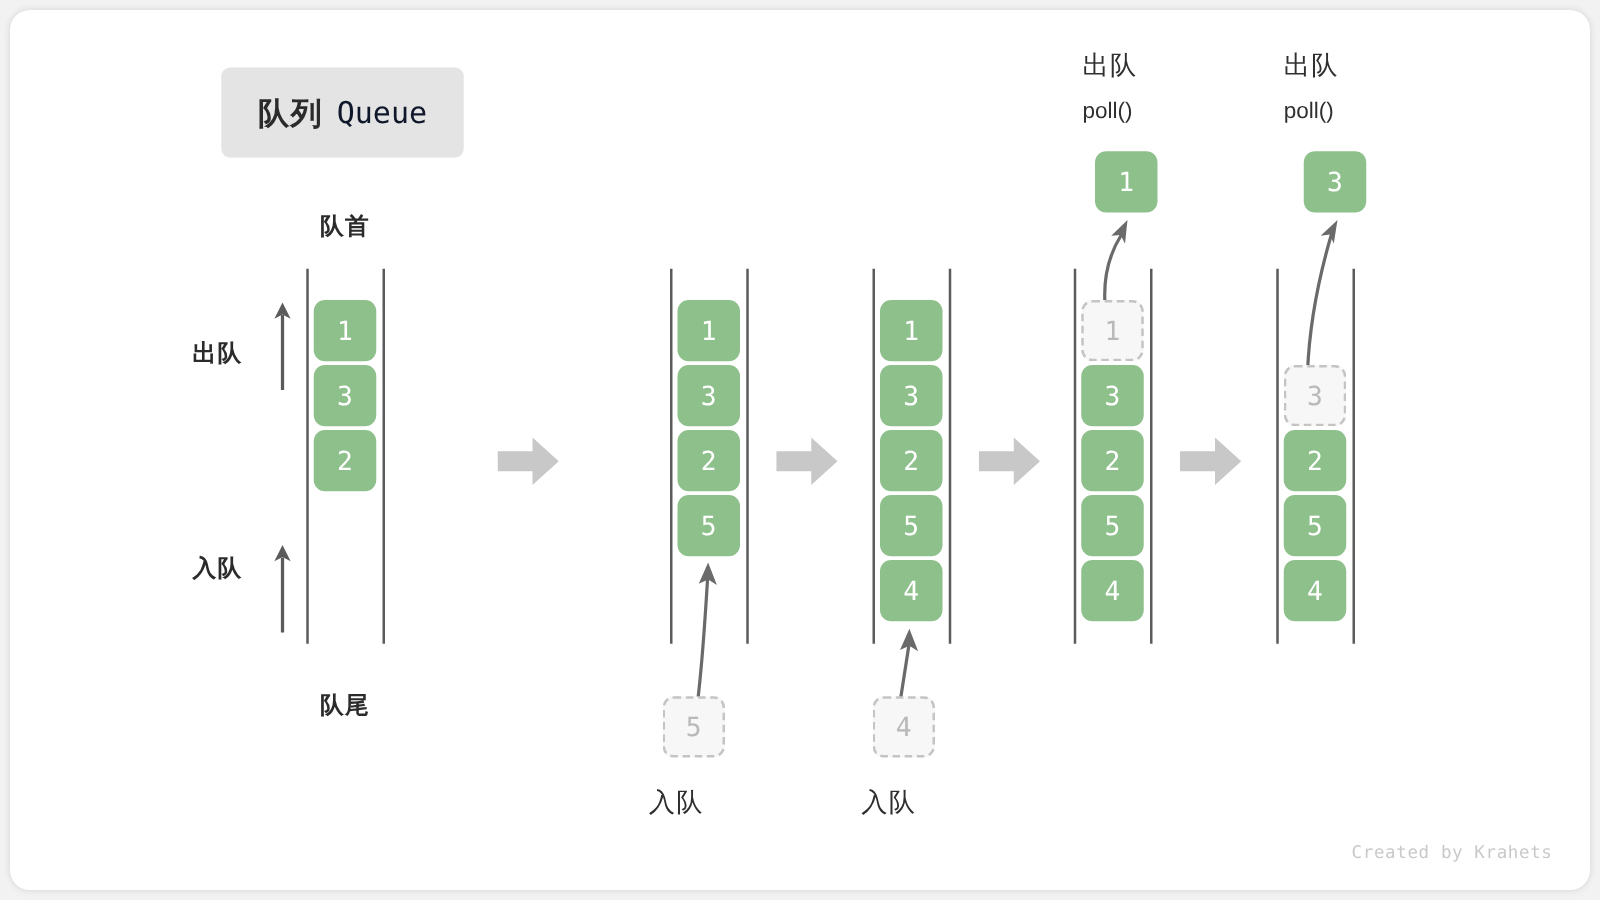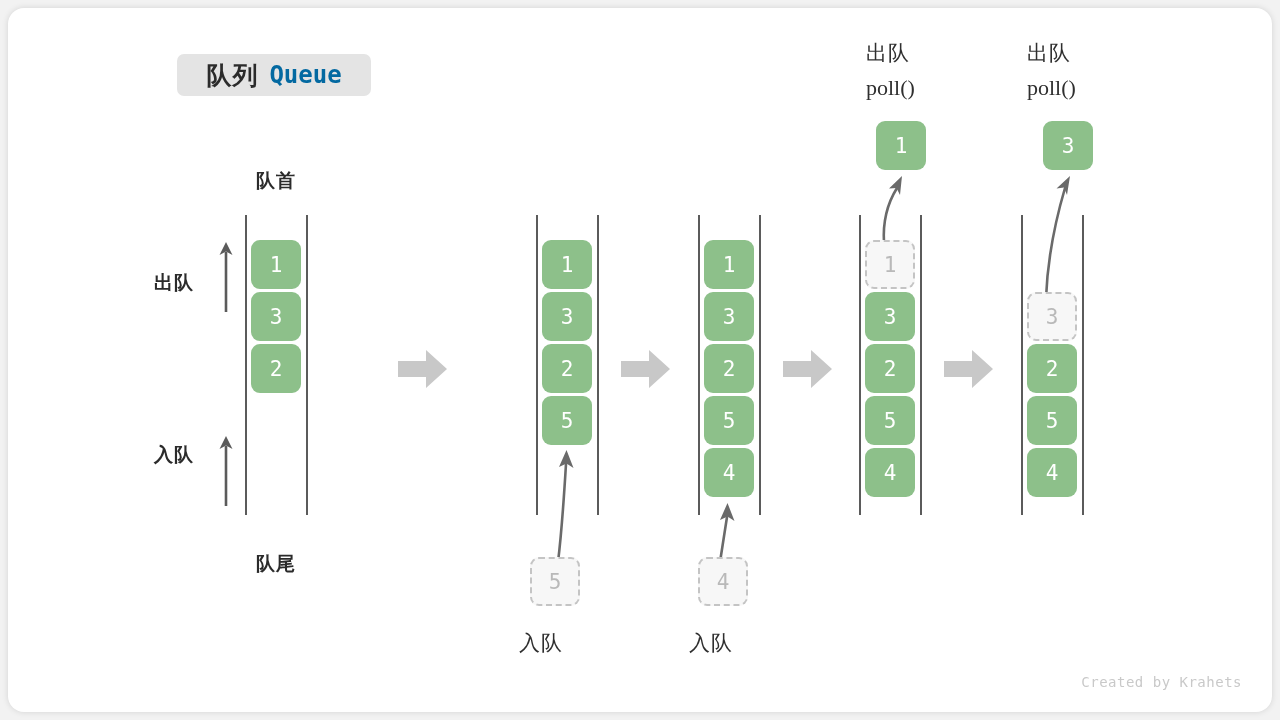--- a/index.html
+++ b/index.html
@@ -22,39 +22,38 @@
     background: #ffffff;
     border-radius: 16px;
     box-shadow: 0 0 6px rgba(0,0,0,0.13);
     overflow: hidden;
   }
   .abs { position: absolute; }
 
   
   #title-badge {
     left: 169px; top: 46px;
-    width: 194px; height: 42px;
+    width: 194px; height: 72px;
     background: #e4e4e4;
     border-radius: 7px;
     display: flex;
     align-items: center;
     justify-content: center;
     gap: 11px;
   }
   #title-cn {
     font-size: 25px;
     font-weight: bold;
     color: #2b2b2b;
     letter-spacing: 1px;
   }
   #title-en {
     font-size: 24px;
     font-family: "DejaVu Sans Mono", "Liberation Mono", monospace;
-    color: #0369a1;
-    font-weight: bold;
+    color: #0f172a;
   }
 
   
   .cn-label {
     font-size: 19px;
     font-weight: bold;
     color: #2b2b2b;
     letter-spacing: 1px;
     white-space: nowrap;
   }
@@ -63,23 +62,23 @@
     text-align: left;
     color: #3a3a3a;
   }
   .op-cn {
     font-size: 21px;
     line-height: 34px;
     color: #2f2f2f;
     letter-spacing: 1px;
   }
   .op-code {
-    font-size: 22px;
+    font-size: 18px;
     line-height: 36px;
-    font-family: Liberation Serif, serif;
+    font-family: Liberation Sans, sans-serif;
     color: #2f2f2f;
     white-space: pre;
   }
   .op-code .arg {
     color: #3f9a4e;
     font-weight: bold;
   }
 
   
   .rail {

